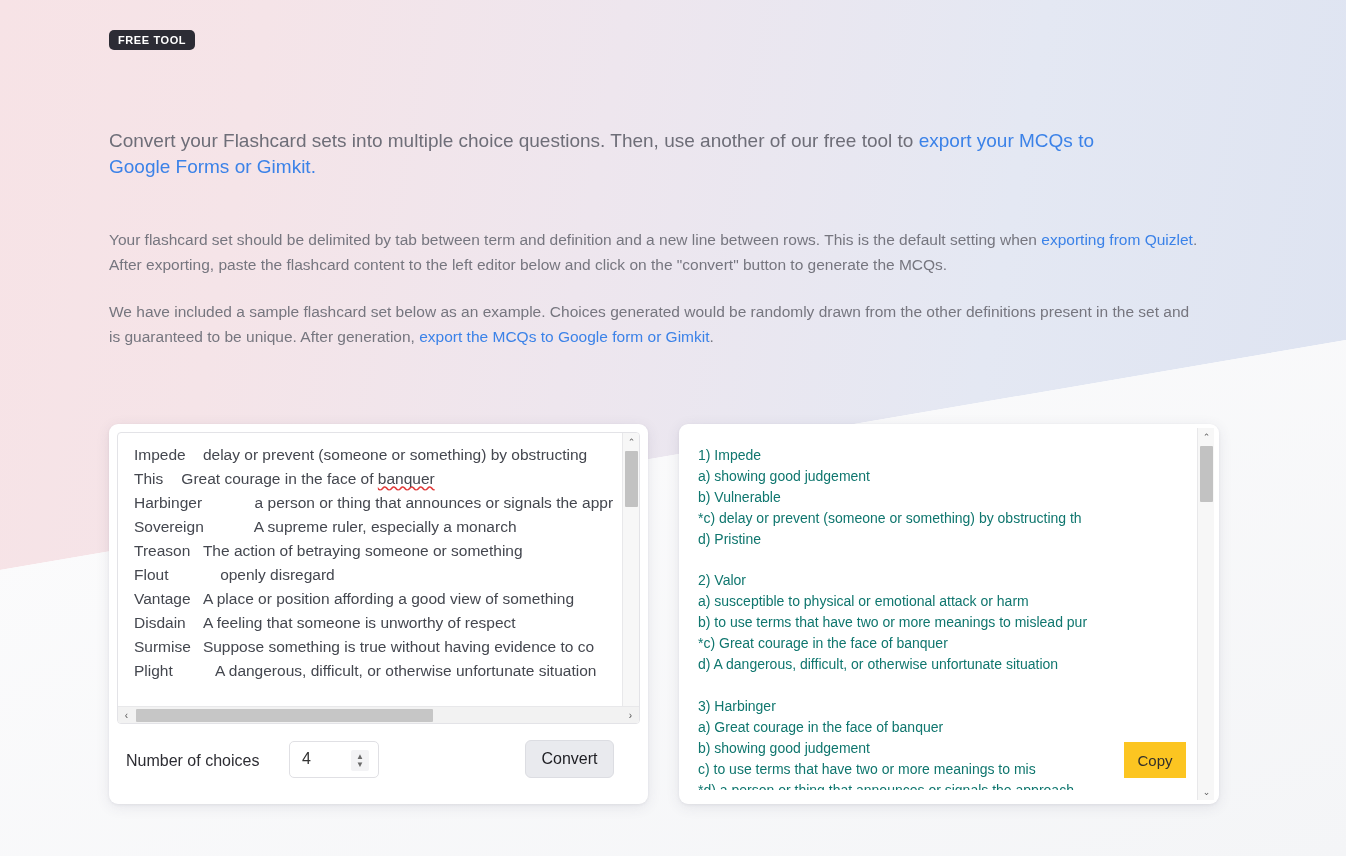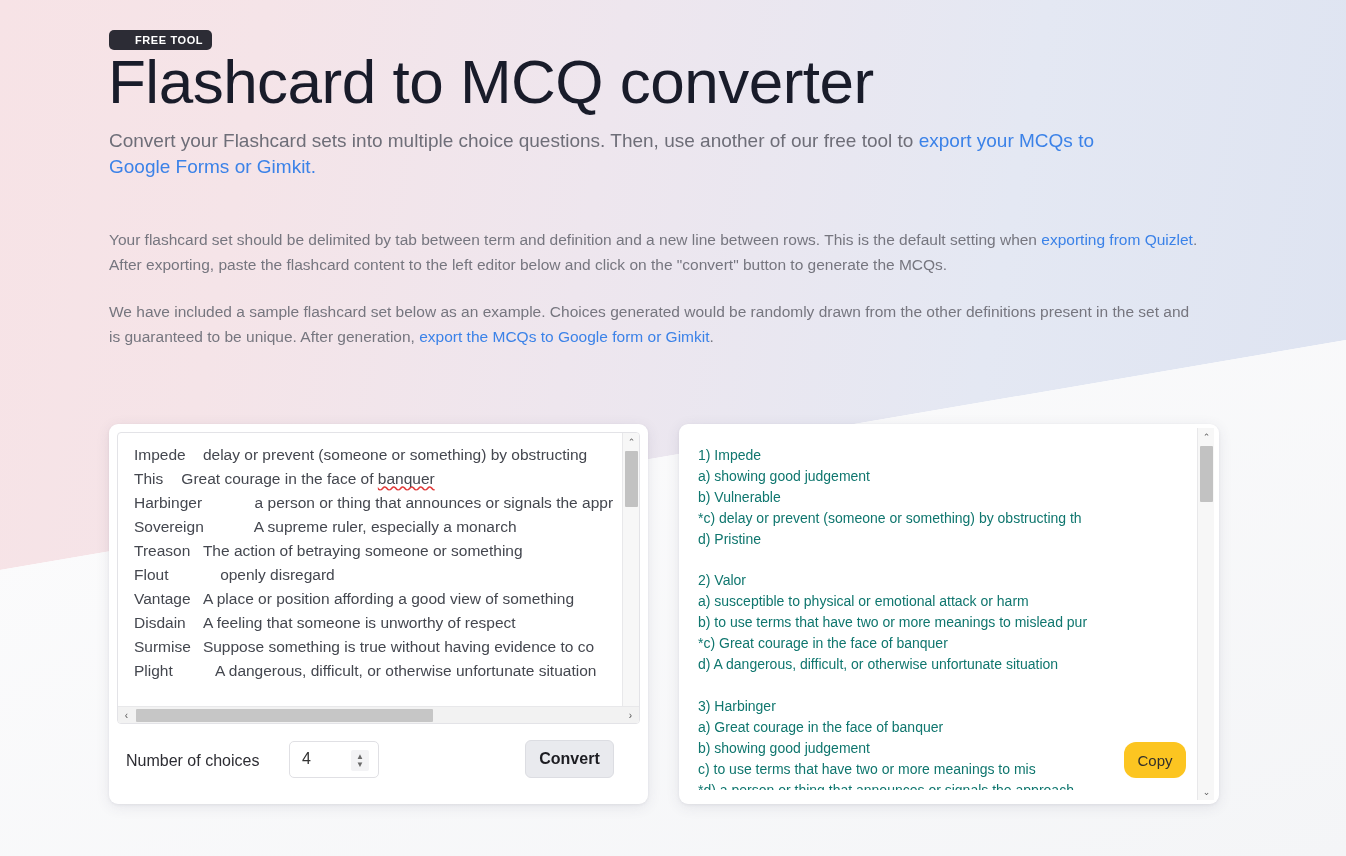--- a/index.html
+++ b/index.html
@@ -25,21 +25,21 @@
     clip-path: polygon(0 570px, 100% 340px, 100% 100%, 0 100%);
   }
 
   #page { position:relative; z-index:2; width:1346px; height:856px; }
 
   
   .badge {
     display:inline-block;
     background:#2c2c35; color:#ffffff;
     font-size:11px; font-weight:bold; letter-spacing:.6px;
-    padding:4px 9px 4px 26px; border-radius:5px;
+    padding:4px 9px 4px 9px; border-radius:5px;
     position:absolute; left:109px; top:30px;
     font-family:"Liberation Sans", sans-serif;
   }
   h1.page-title {
     position:absolute; left:108px; top:46px;
     margin:0; font-weight:300; font-size:62px; line-height:72px;
     color:#191c2a; letter-spacing:-0.5px;
   }
   .lede {
     position:absolute; left:109px; top:128px; width:1000px;
@@ -112,59 +112,58 @@
   }
   #spinner {
     position:absolute; right:9px; top:8px; width:18px; height:21px;
     display:flex; flex-direction:column; align-items:center;
     justify-content:center; color:#6a6a6a; background:#f3f3f5; border-radius:2px;
   }
   #spinner span { font-size:8px; line-height:8px; }
   #convert-btn {
     position:absolute; left:416px; top:10px; width:89px; height:38px;
     background:#e9eaee; border:1px solid #dcdde2; border-radius:6px;
-    font-size:16px; font-weight:bold; color:#1d1d22;
+    font-size:16px; font-weight:normal; color:#1d1d22;
     display:flex; align-items:center; justify-content:center; cursor:pointer;
   }
 
   
   #output-shell {
     position:absolute; left:1px; top:1px; width:538px; height:378px;
     border-radius:8px; overflow:hidden; background:#fff;
   }
   #output-text {
     position:absolute; left:18px; top:20px; width:500px; height:345px;
     font-family:Liberation Sans, sans-serif;
     font-size:14px; line-height:20.9px; color:#0f766e;
     white-space:pre; overflow:hidden;
   }
   #right-vbar {
     position:absolute; top:3px; right:4px; width:17px; height:372px;
     background:#f7f7f7;
   }
   #copy-btn {
     position:absolute; left:1124px; top:742px; width:62px; height:36px;
-    background:#fcc521; border:none; border-radius:12px;
+    background:#fcc521; border:none; border-radius:0;
     font-size:15px; color:#33302a;
     display:flex; align-items:center; justify-content:center;
     cursor:pointer; z-index:5;
   }
 </style>
 </head>
 <body>
 
 <div id="bg-wrap">
   <div id="bg-gradient"></div>
   <div id="bg-white-lower"></div>
 </div>
 
 <div id="page">
 
   <div class="badge">FREE TOOL</div>
-  <h1 class="page-title">Flashcard to MCQ converter</h1>
 
   <div class="lede">
     <span>Convert your Flashcard sets into multiple choice questions. Then, use another of our free tool to </span><a href="#">export your MCQs to Google Forms or Gimkit.</a>
   </div>
 
   <div class="para" id="para-1">
     <span>Your flashcard set should be delimited by tab between term and definition and a new line between rows. This is the default setting when </span><a href="#">exporting from Quizlet</a><span>. After exporting, paste the flashcard content to the left editor below and click on the "convert" button to generate the MCQs.</span>
   </div>
 
   <div class="para" id="para-2">

